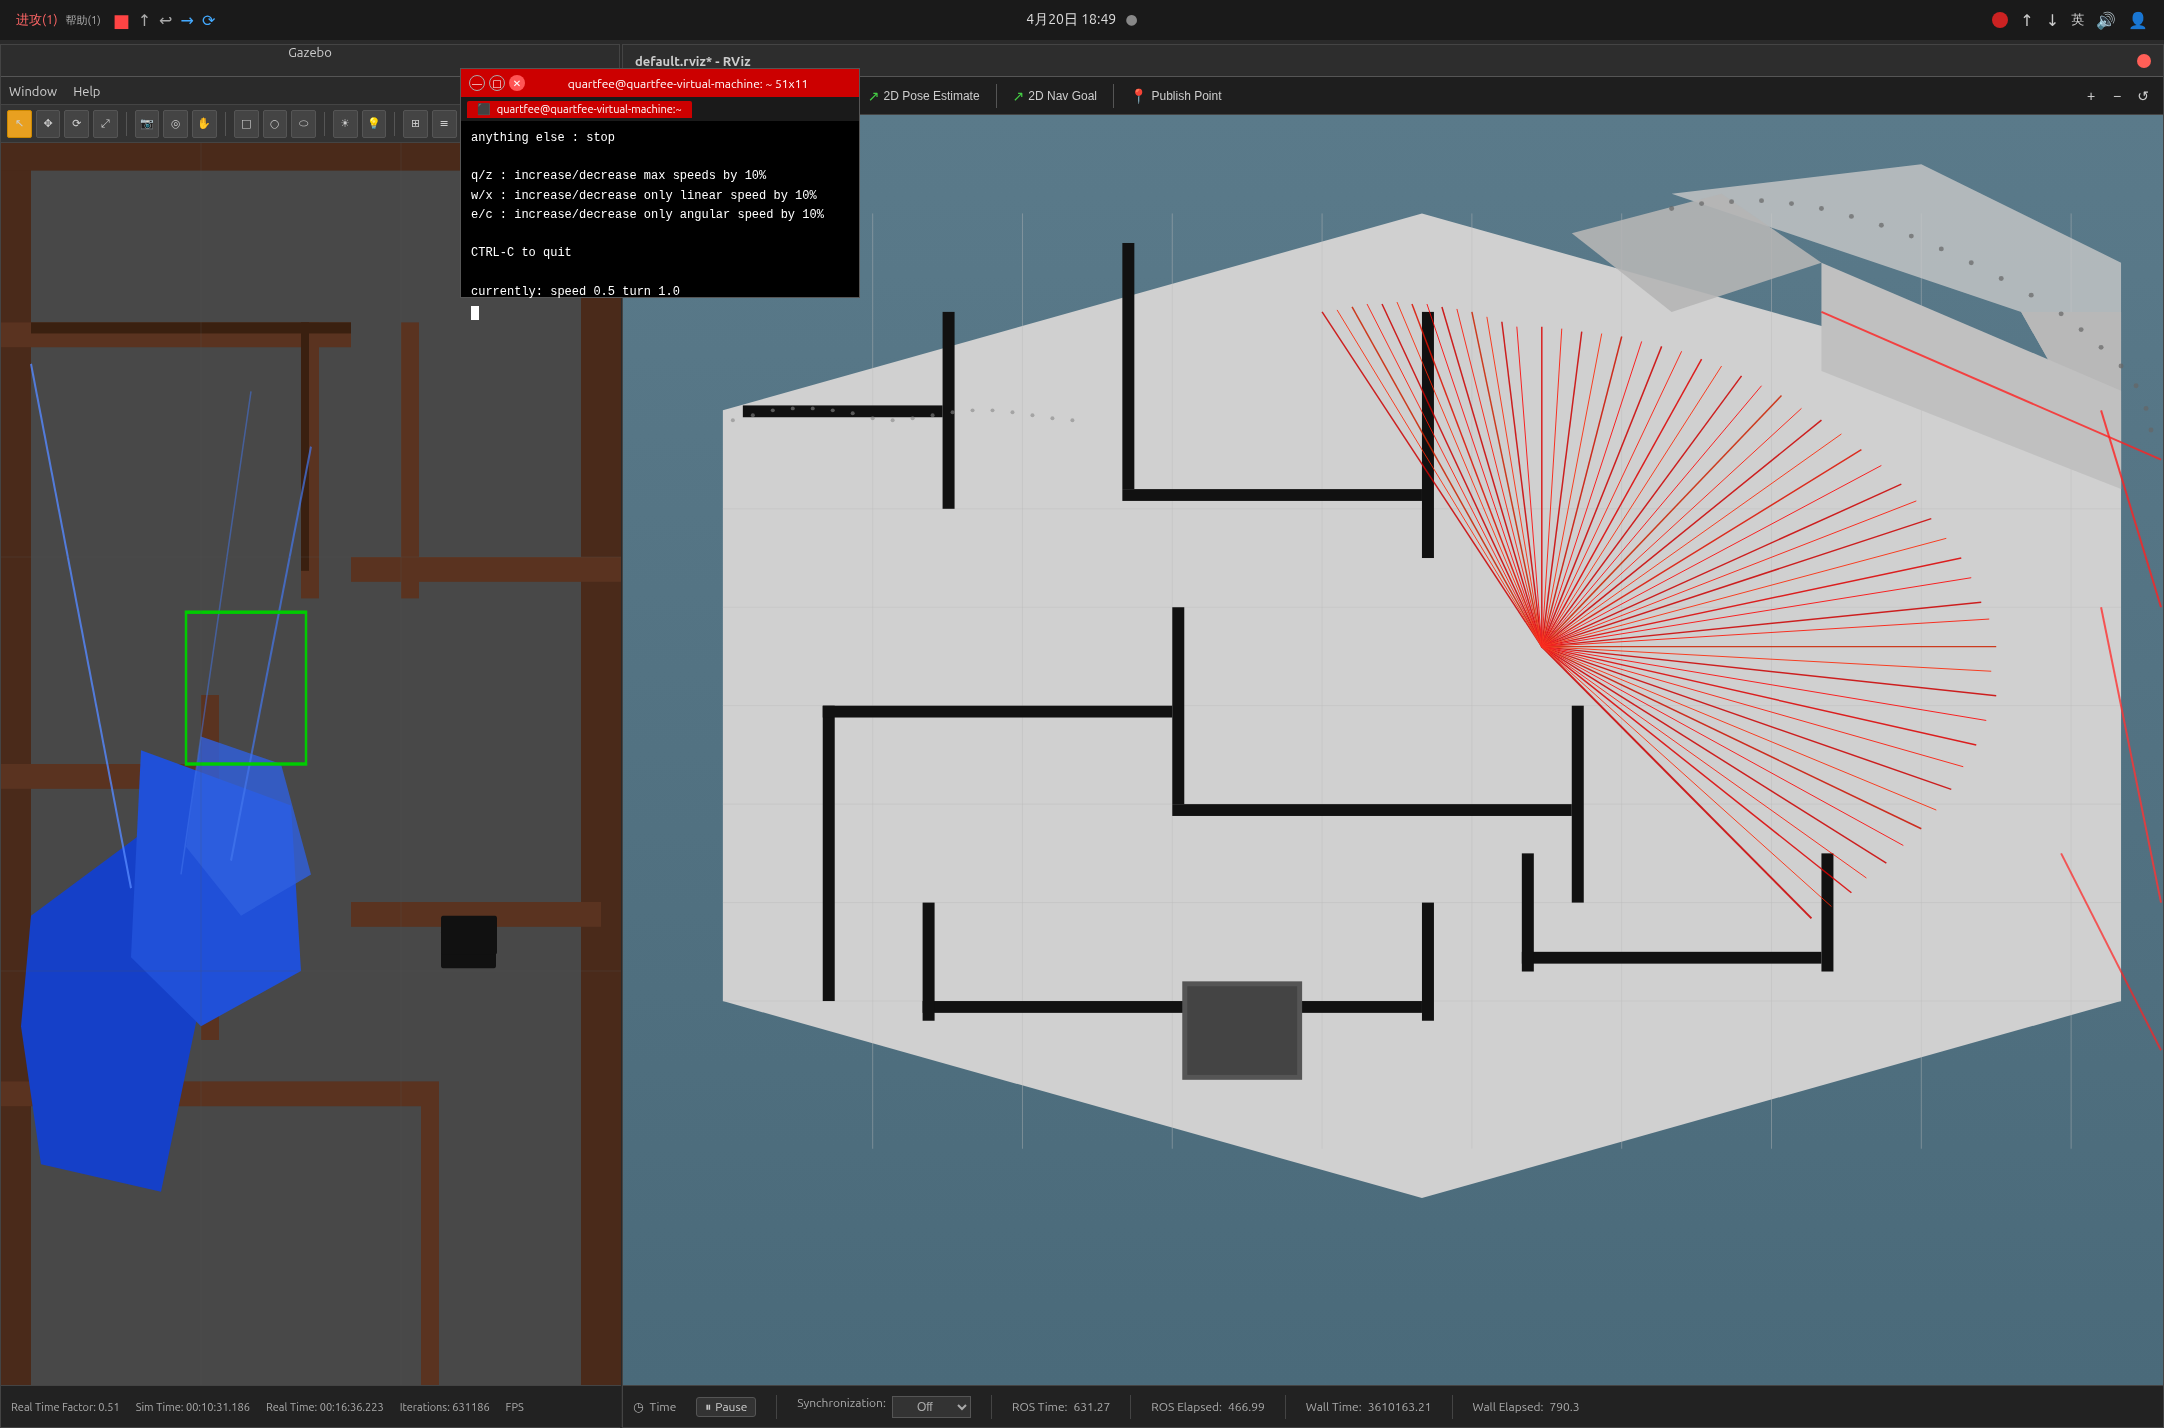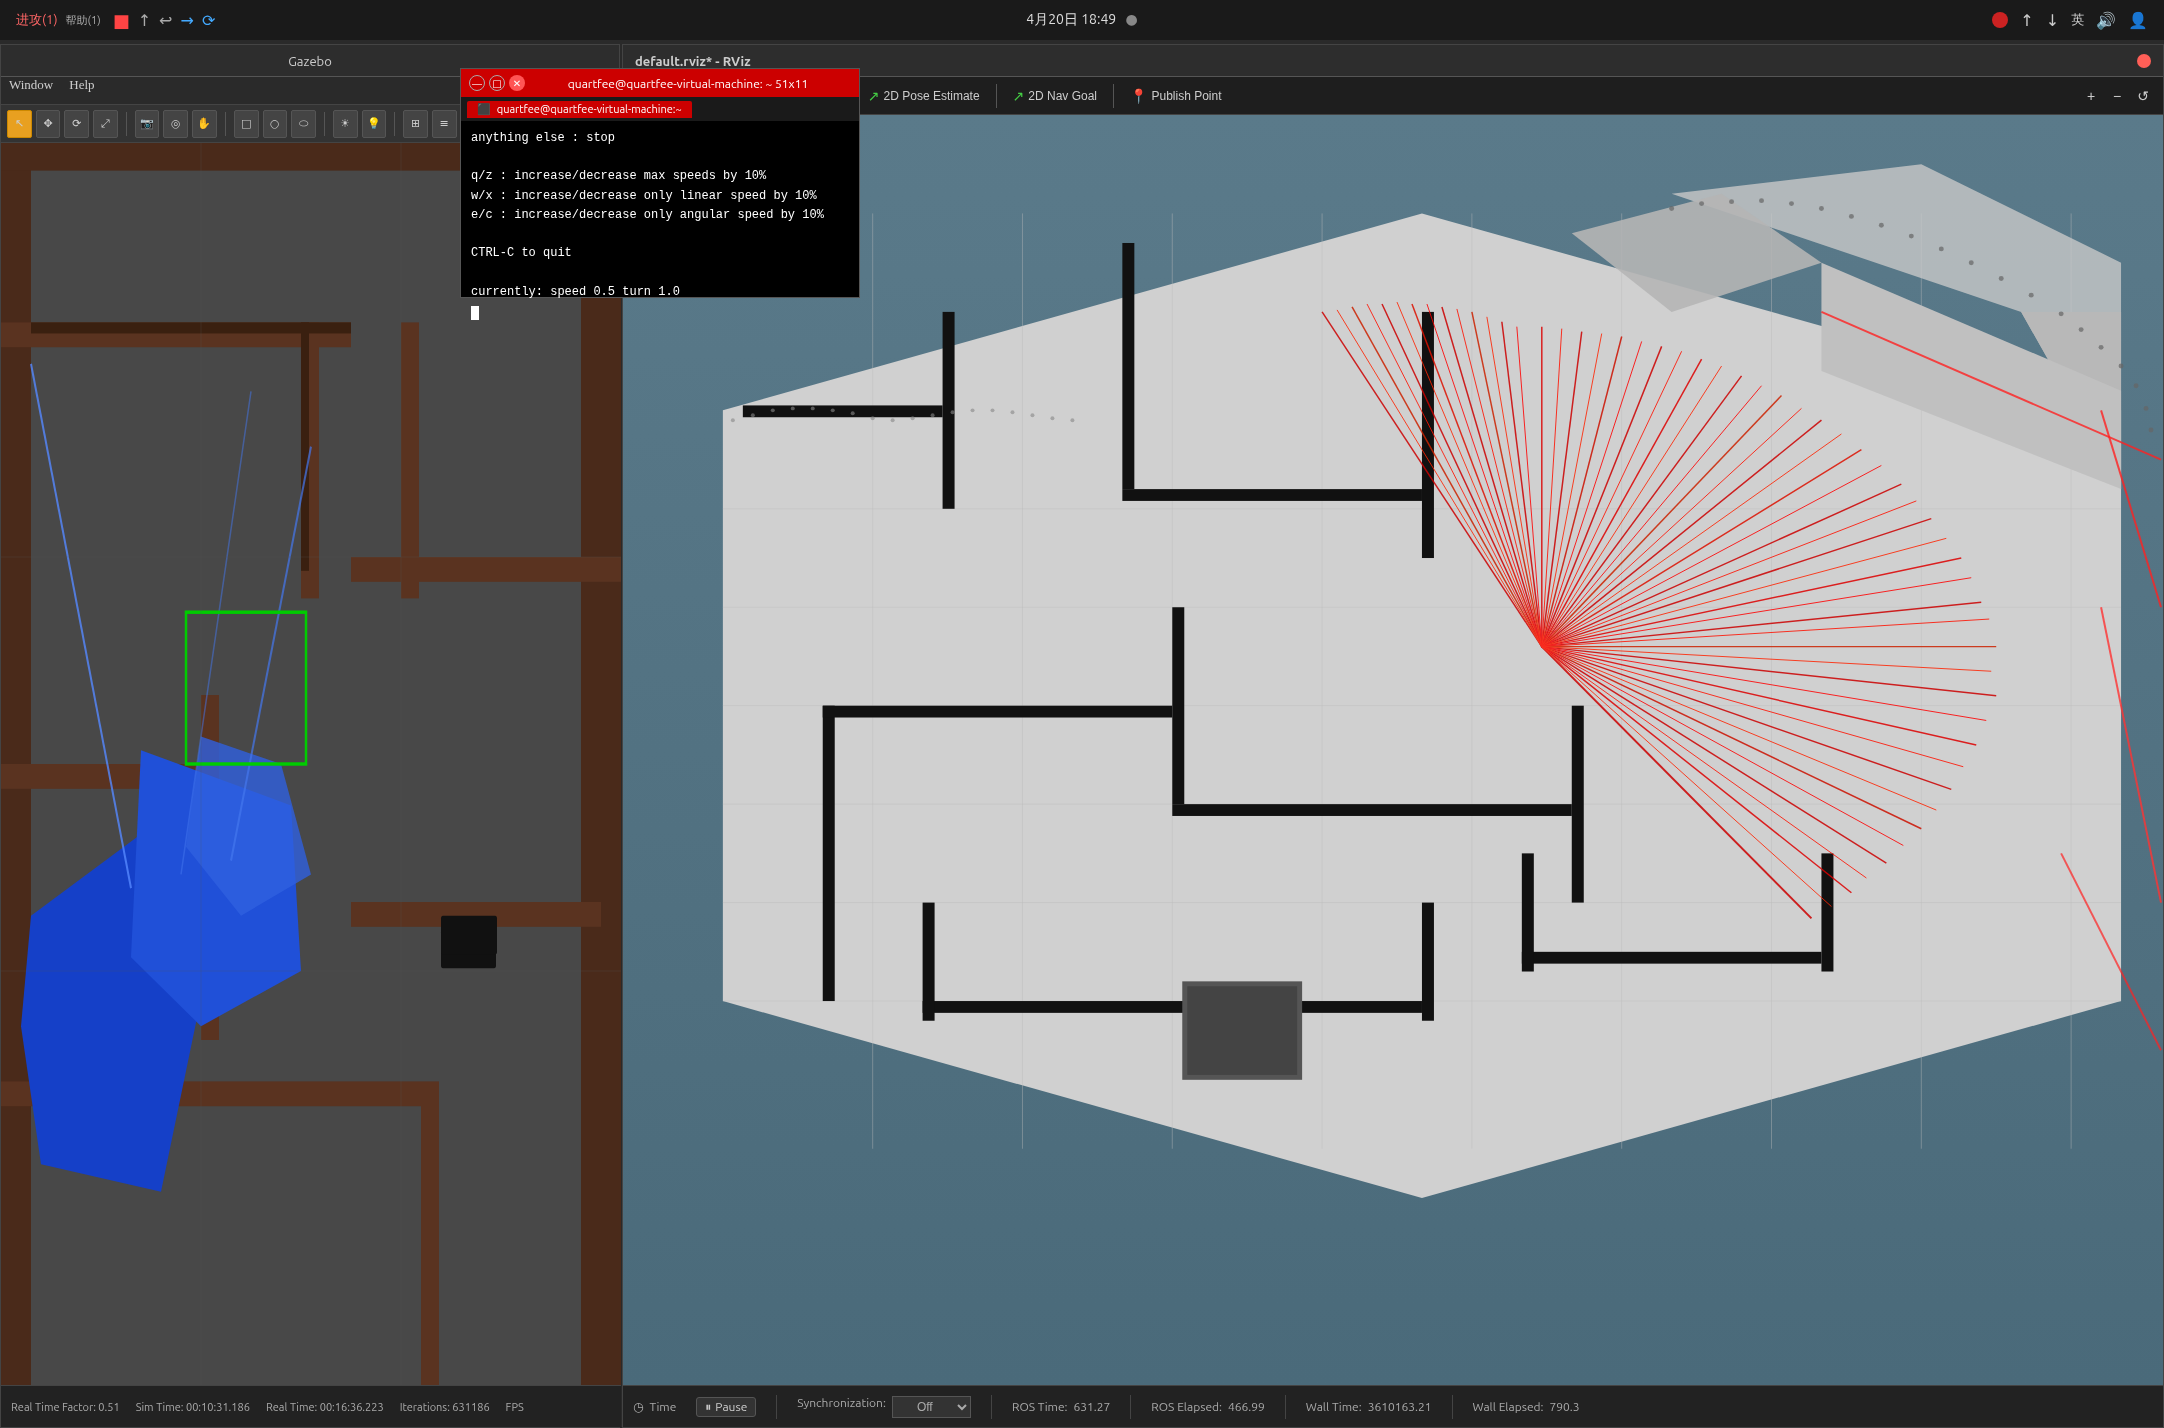--- a/index.html
+++ b/index.html
@@ -55,34 +55,33 @@
       left: 0;
       width: 620px;
       height: 1384px;
       background: #1e1e1e;
       border: 1px solid #444;
     }
     .gazebo-titlebar {
       height: 32px;
       background: #2d2d2d;
       display: flex;
-      align-items: center;
       justify-content: center;
       border-bottom: 1px solid #555;
       color: #ccc;
       font-size: 13px;
     }
     .gazebo-menubar {
       height: 28px;
       background: #2a2a2a;
       display: flex;
+      align-items: center;
       padding: 0 8px;
       gap: 16px;
       border-bottom: 1px solid #444;
-      font-family: Liberation Serif, serif;
     }
     .gazebo-menubar span {
       color: #ccc;
       font-size: 13px;
       cursor: pointer;
     }
     .gazebo-toolbar {
       height: 38px;
       background: #333;
       display: flex;

